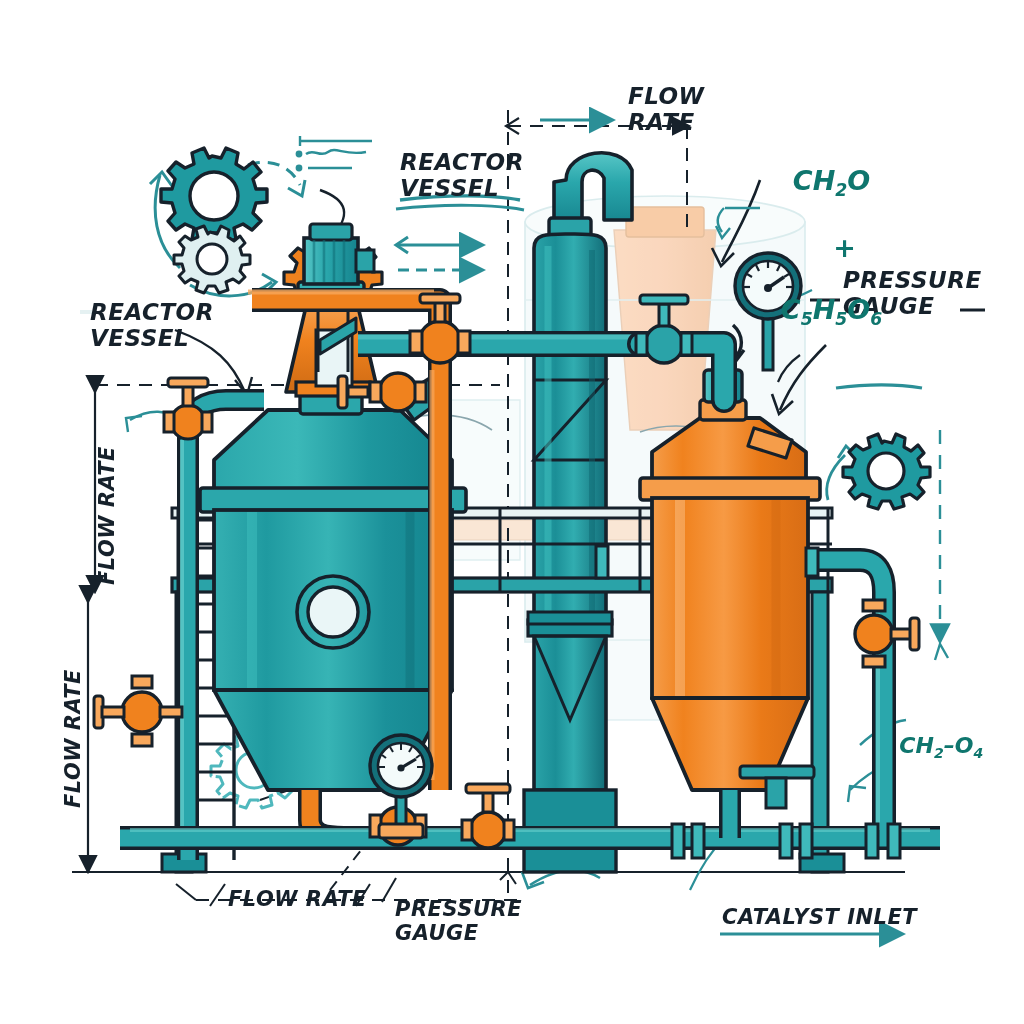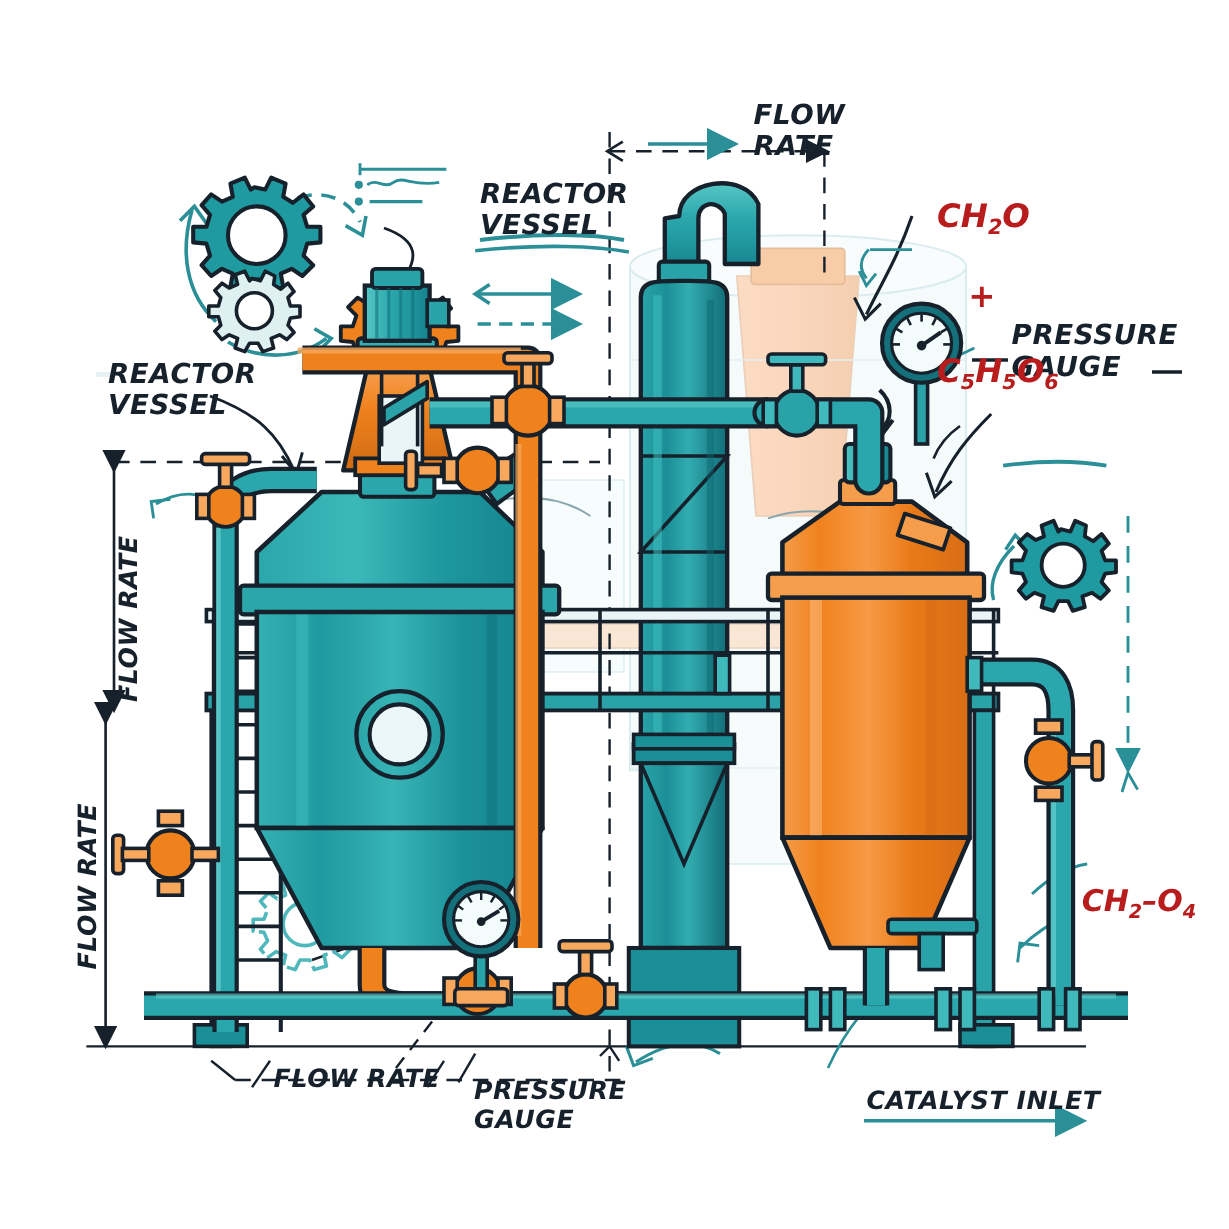--- a/index.html
+++ b/index.html
@@ -6,22 +6,22 @@
   body{width:1024px;height:1024px;overflow:hidden;
        font-family:"DejaVu Sans",sans-serif;}
   #stage{position:relative;width:1024px;height:1024px;background:#fff;}
   svg#scene{position:absolute;left:0;top:0;width:1024px;height:1024px;}
   .lbl{position:absolute;font-family:"DejaVu Sans",sans-serif;
        font-style:italic;font-weight:700;color:#16212b;
        letter-spacing:.5px;line-height:1.12;white-space:pre;}
   .lbl.sz2{font-size:21px;}
   .lbl.sz3{font-size:23px;}
   .formula{position:absolute;font-family:"DejaVu Sans",sans-serif;
-           font-style:italic;font-weight:700;color:#b91c1c;white-space:pre;
-           line-height:1.15;}
+           font-style:italic;font-weight:700;color:#0f766e;white-space:pre;
+           line-height:1.15;text-align:center;}
   .formula sub{font-size:.64em;}
   .rot{transform-origin:0 0;}
 </style>
 </head>
 <body>
 
 <div id="stage">
 
 <svg id="scene" viewBox="0 0 1024 1024">
   <defs>
@@ -482,17 +482,17 @@
 GAUGE</div>
 
 <div class="lbl sz2" style="left:722px;top:906px;">CATALYST INLET</div>
 
 <div class="formula" style="left:762px;top:134px;font-size:27px;">
   <span><span>CH</span><sub>2</sub><span>O</span></span><br>
   <span style="display:inline-block;padding-left:26px;">+</span><br>
   <span><span>C</span><sub>5</sub><span>H</span><sub>5</sub><span>O</span><sub>6</sub></span>
 </div>
 
-<div class="formula" style="left:884px;top:708px;font-size:25px;">
+<div class="formula" style="left:884px;top:708px;font-size:22px;">
   <span>CH</span><sub>2</sub><span>–</span><span>O</span><sub>4</sub>
 </div>
 
 </div>
 
 </body></html>

